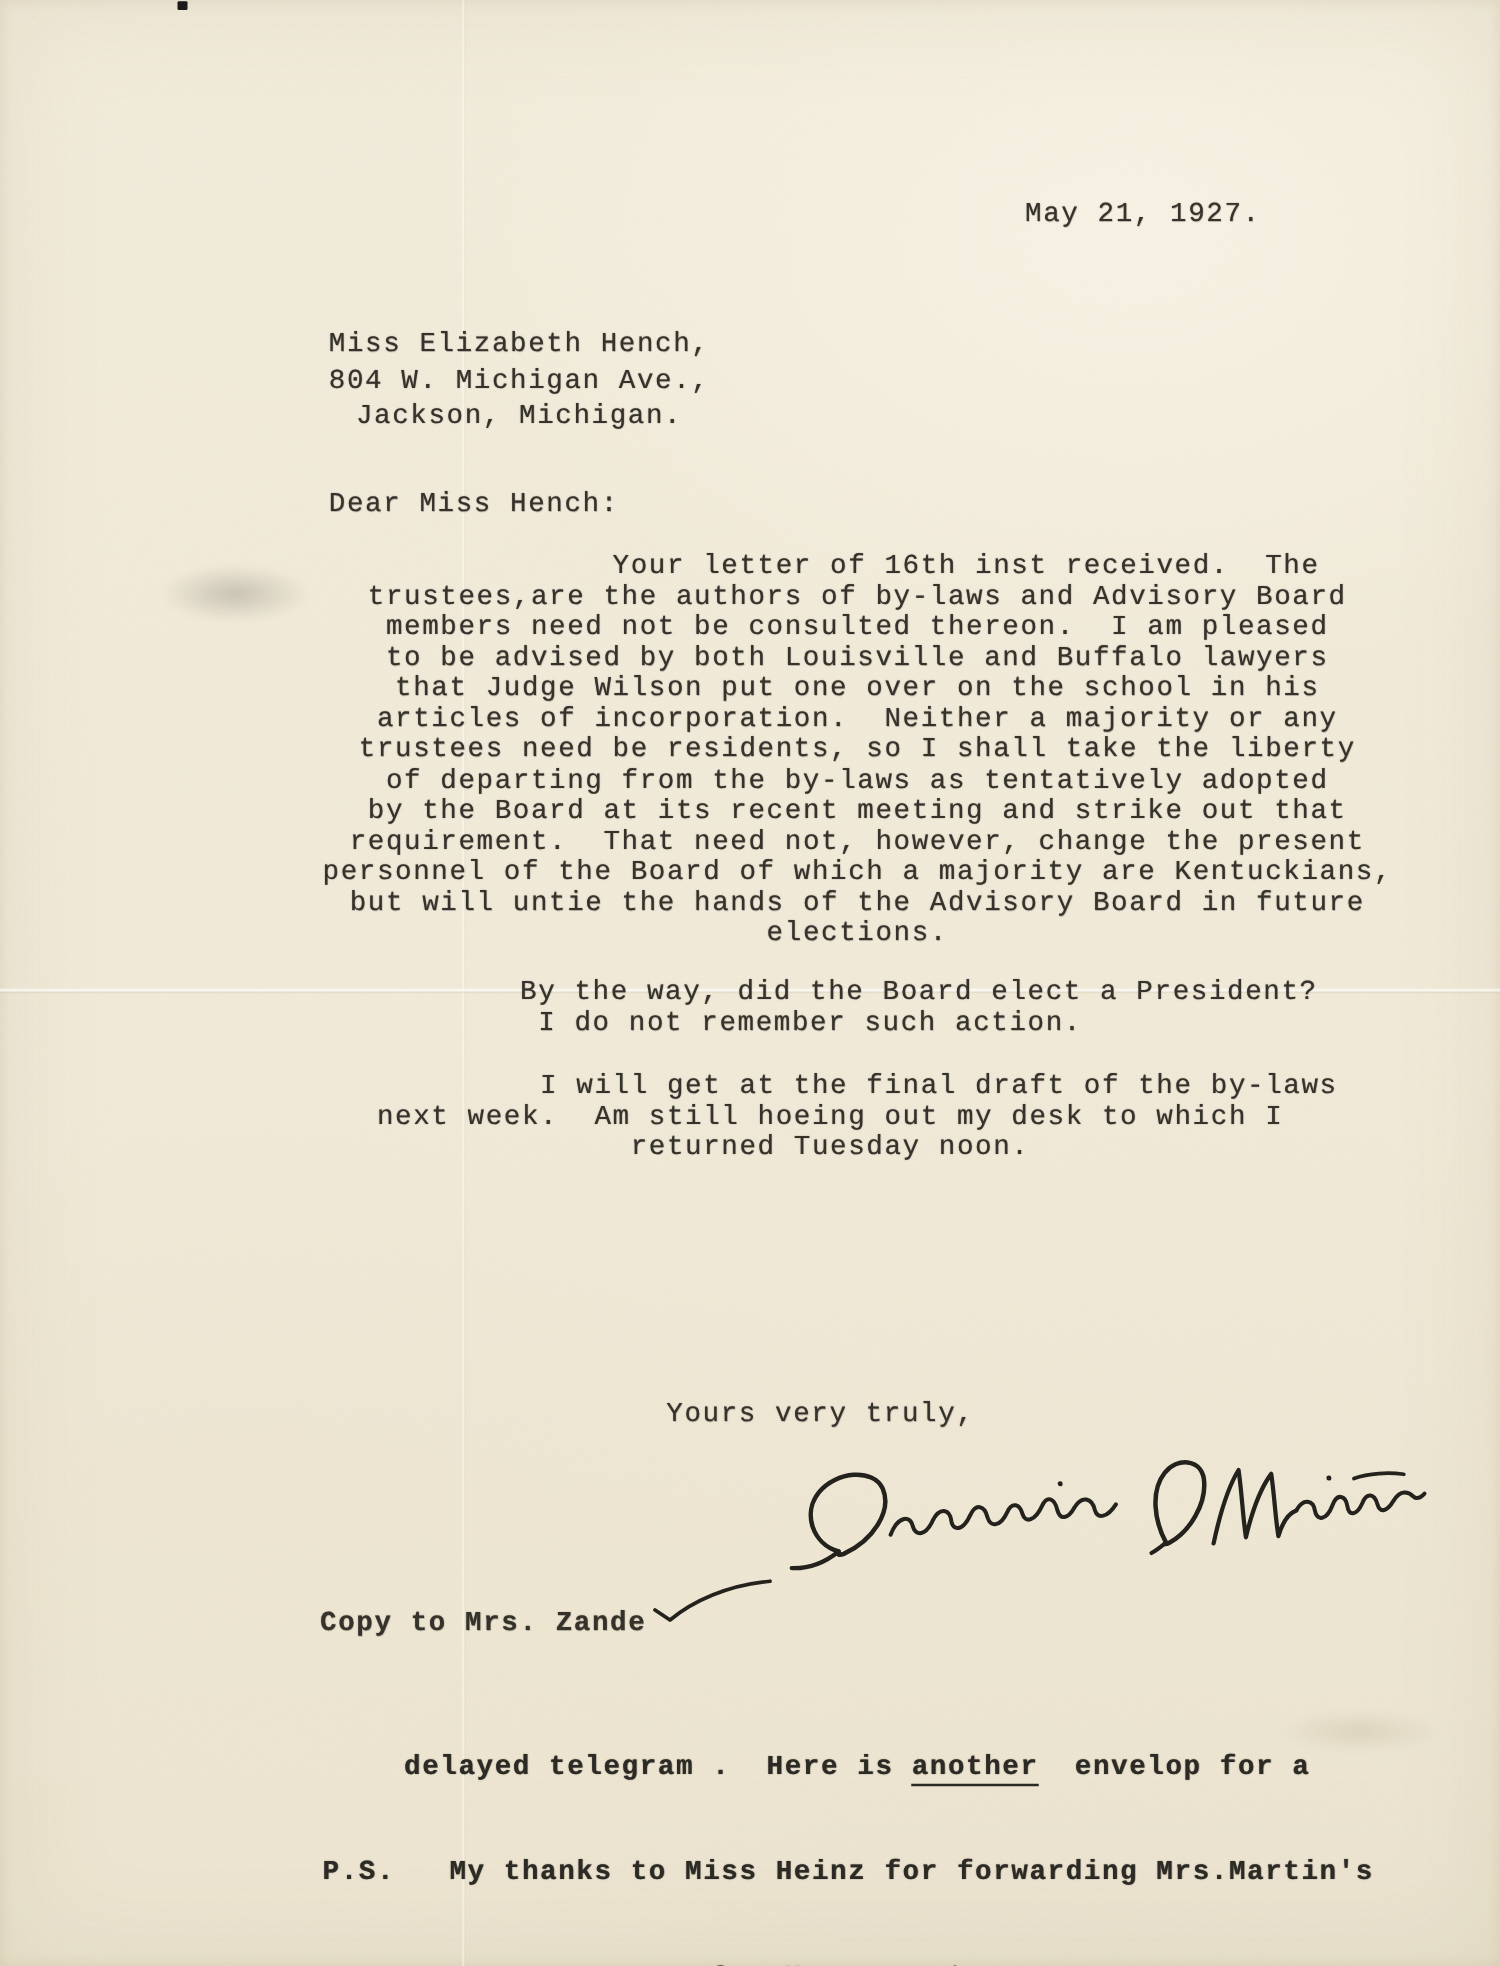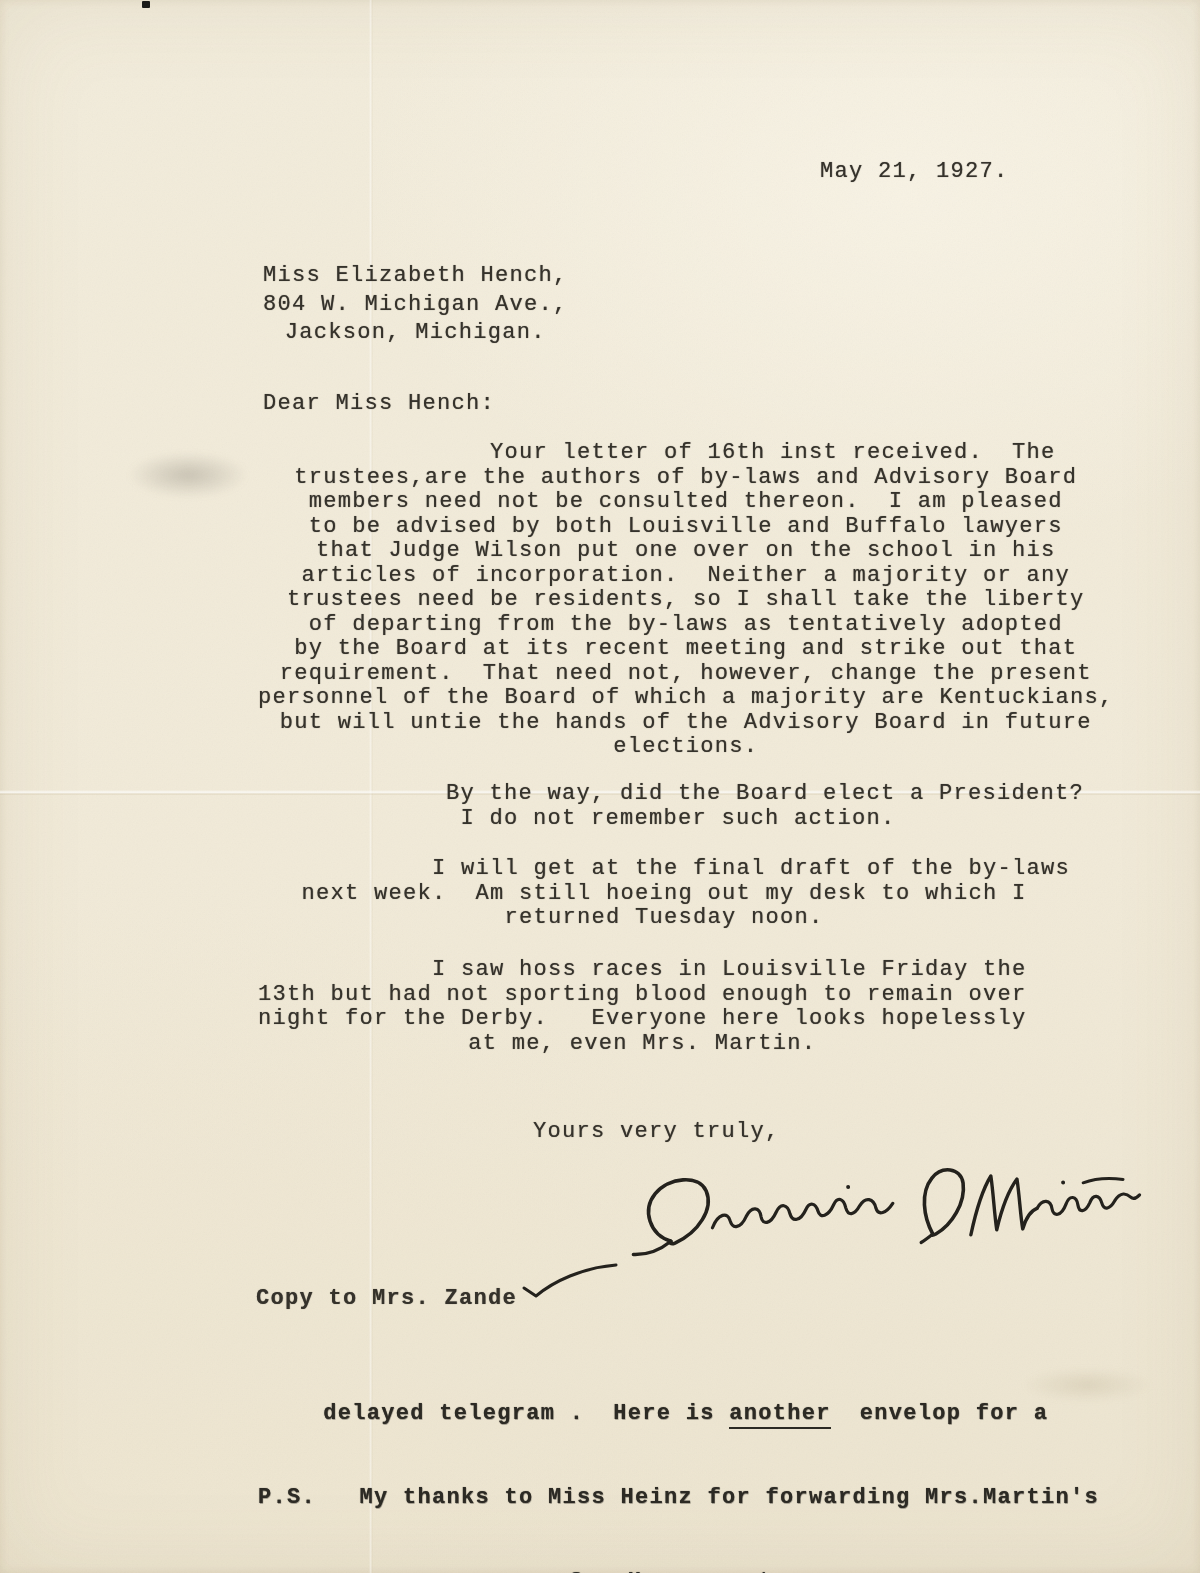--- a/index.html
+++ b/index.html
@@ -110,29 +110,25 @@
 to be advised by both Louisville and Buffalo lawyers
 that Judge Wilson put one over on the school in his
 articles of incorporation.  Neither a majority or any
 trustees need be residents, so I shall take the liberty
 of departing from the by-laws as tentatively adopted
 by the Board at its recent meeting and strike out that
 requirement.  That need not, however, change the present
 personnel of the Board of which a majority are Kentuckians,
 but will untie the hands of the Advisory Board in future
 elections.</div>
-  <div class="type" style="left:272px;top:782px;">            By the way, did the Board elect a President?
+  <div class="type" style="left:242px;top:782px;">            By the way, did the Board elect a President?
 I do not remember such action.</div>
   <div class="type" style="left:258px;top:857px;">            I will get at the final draft of the by-laws
 next week.  Am still hoeing out my desk to which I
 returned Tuesday noon.</div>
-  <div class="type" style="left:258px;top:958px;">            I saw hoss races in Louisville Friday the
-13th but had not sporting blood enough to remain over
-night for the Derby.   Everyone here looks hopelessly
-at me, even Mrs. Martin.</div>
 
   <div class="type" style="left:533px;top:1120px;">Yours very truly,</div>
 
   <svg class="sig-svg" width="530" height="110" viewBox="0 0 530 110" aria-label="Darwin D Martin">
     <path d="M20,90 C34,91 46,87 58,78" stroke-width="3.4"></path>
     <path d="M58,78 C37,71 30,46 44,30 C58,14 88,12 95,29 C102,47 86,70 62,80 C58,81.5 56,80 58,78" stroke-width="3.6"></path>
     <path d="M100,66 C106,52 116,50 118,60 C120,68 128,68 134,56 C140,45 148,47 149,57 C150,65 158,65 164,53 C169,43 176,45 178,55 C180,63 188,63 194,51 C198,43 204,45 206,53 C208,61 216,59 222,47 C226,39 232,41 234,51 C236,59 242,59 248,49 C254,40 262,42 264,52 C266,60 274,58 281,48" stroke-width="3.2"></path>
     <circle cx="237" cy="30" r="2" fill="#24221d" stroke="none"></circle>
     <path d="M308,88 C312,86 316,83 320,80" stroke-width="3.2"></path>
     <path d="M320,80 C311,62 309,38 321,24 C331,12 350,14 352,30 C354,50 339,72 323,80 C319,82 318,81 320,80" stroke-width="3.6"></path>

